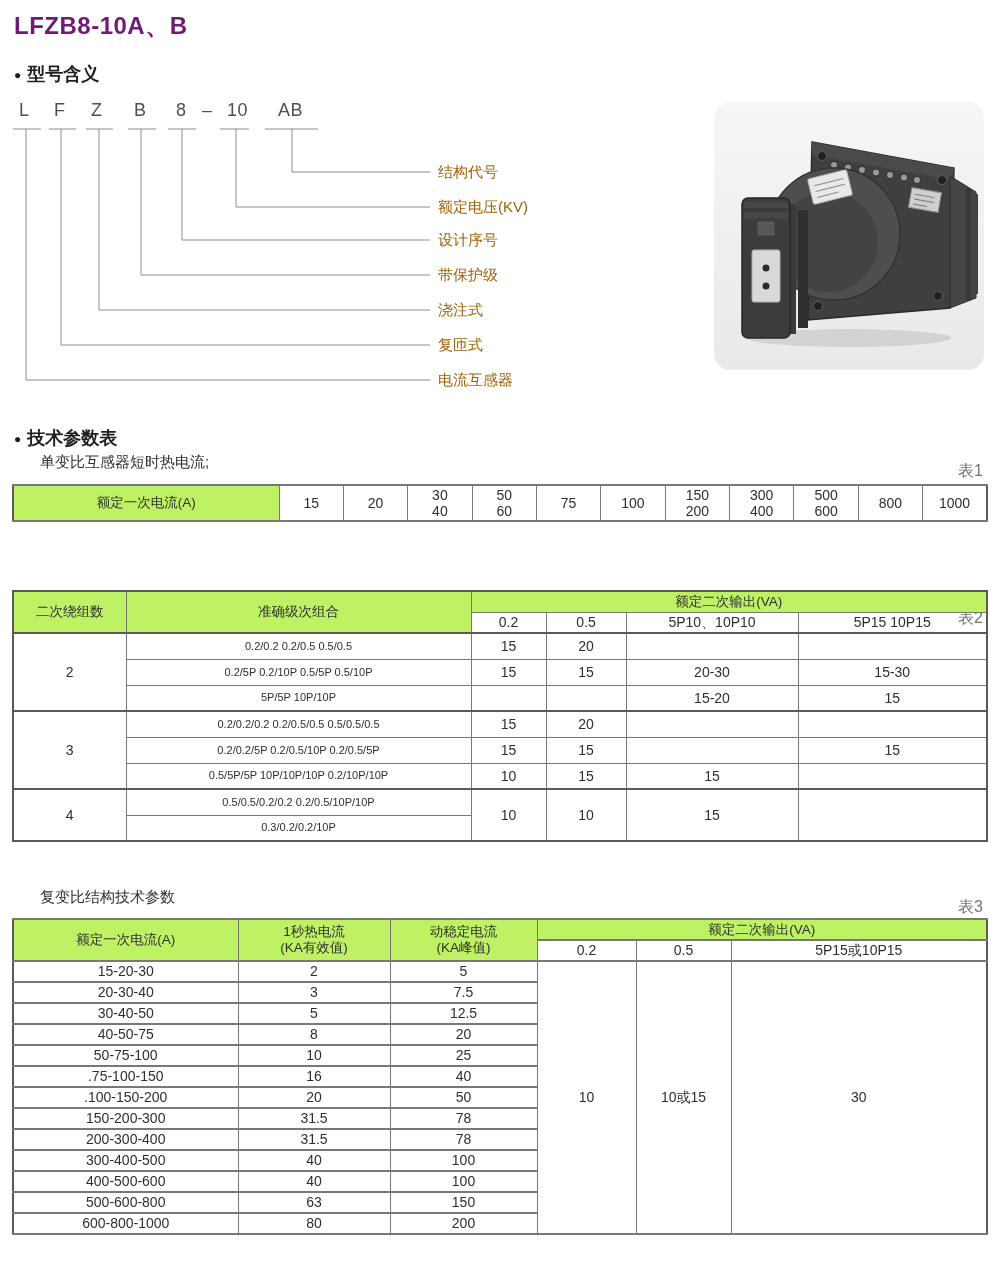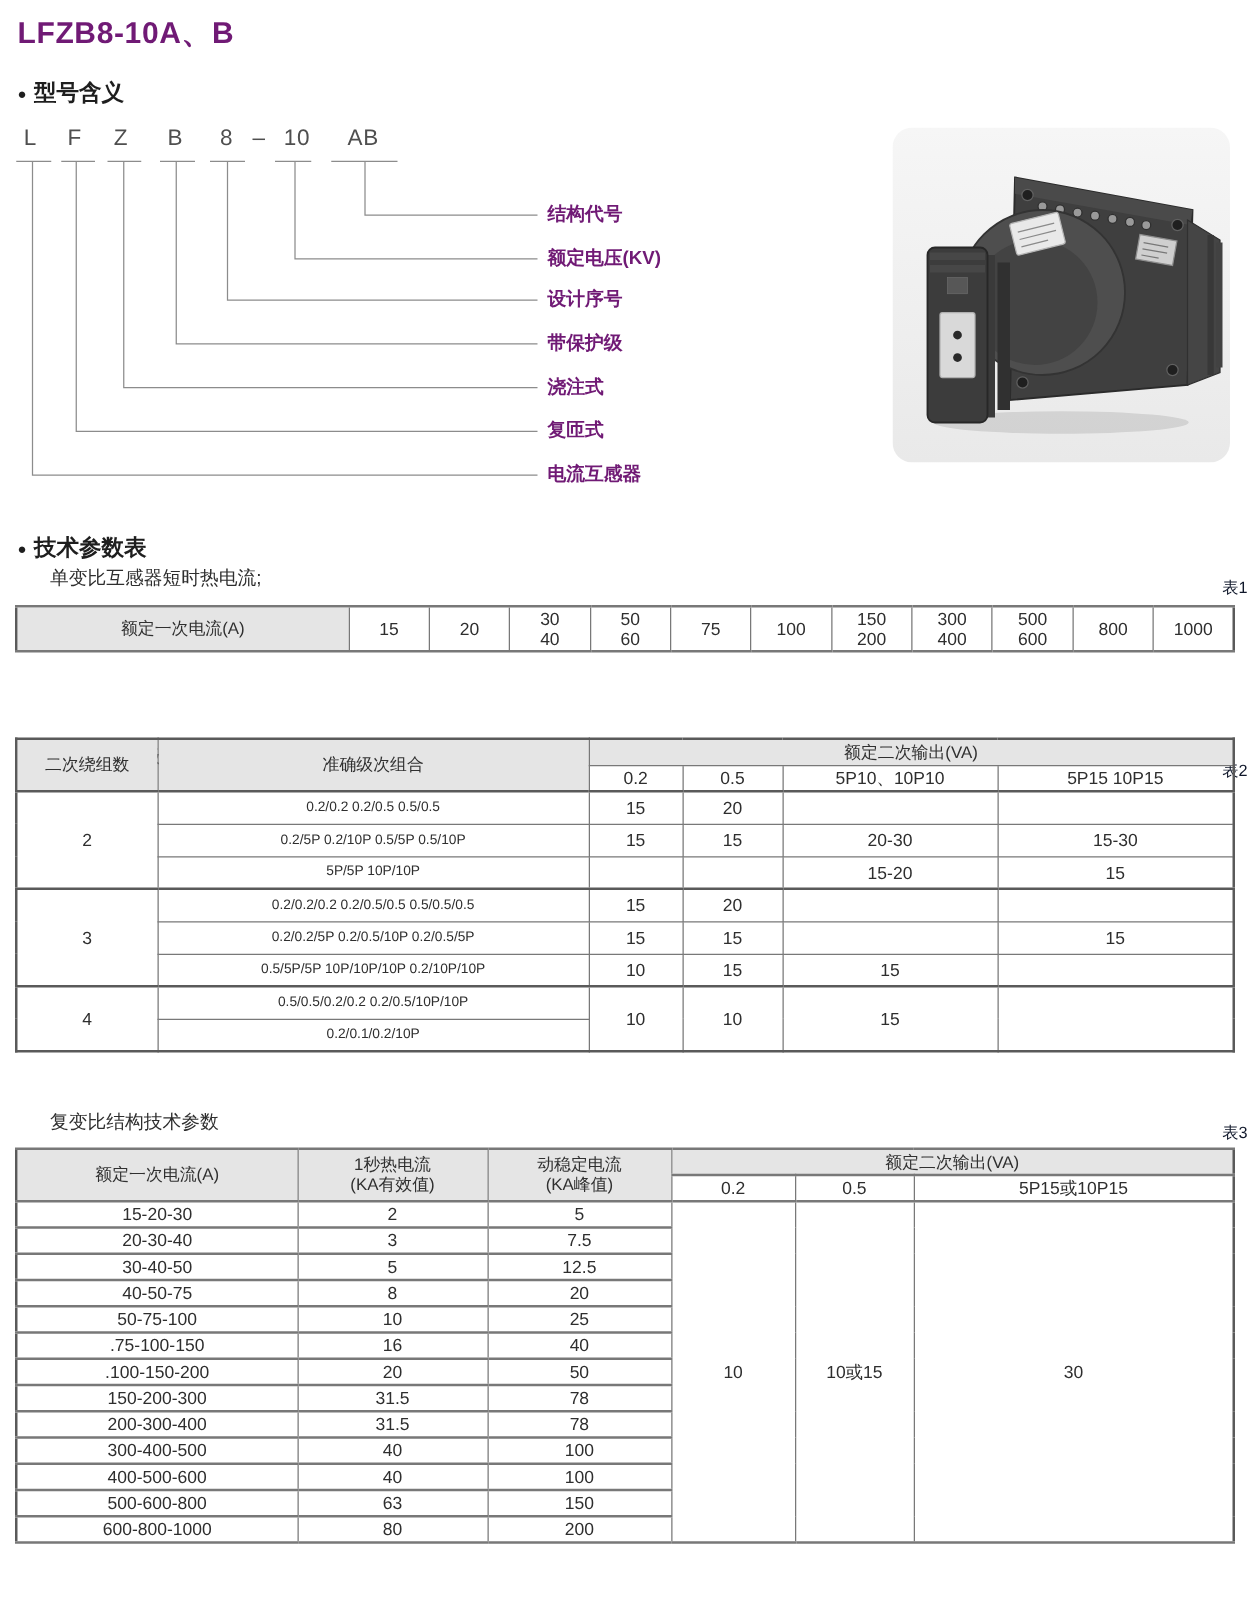--- a/index.html
+++ b/index.html
@@ -9,33 +9,33 @@
   .title{position:absolute;left:14px;top:10px;margin:0;font-size:24px;font-weight:700;color:#701a75;letter-spacing:.5px;}
 
   .sec{position:absolute;left:14px;display:flex;align-items:center;gap:6px;font-weight:700;font-size:18px;color:#1e1e1e;}
   .sec .bullet{font-size:12px;line-height:1;transform:translateY(1px);}
   #sec1{top:62px;}
   #sec2{top:426px;}
 
   .diagram{position:absolute;left:0;top:96px;width:1000px;height:312px;}
   .diagram svg{position:absolute;left:0;top:0;}
   .code{position:absolute;top:4px;font-size:18px;color:#4f4f4f;letter-spacing:.5px;}
-  .dlabel{position:absolute;left:438px;font-size:15px;color:#701a75;line-height:20px;font-weight:bold;}
+  .dlabel{position:absolute;left:438px;font-size:15px;color:#a16207;line-height:20px;}
 
   .photo{position:absolute;left:714px;top:102px;width:270px;height:268px;}
 
   .cap{position:absolute;left:14px;font-size:15px;color:#2e2e2e;margin-left:26px;}
-  .tag{position:absolute;right:2px;font-size:13px;color:#0f172a;}
+  .tag{position:absolute;right:17px;font-size:16px;color:#737373;}
   #cap1{top:453px;} #tag1{top:461px;}
   #cap2{top:596px;} #tag2{top:608px;}
   #cap3{top:888px;} #tag3{top:897px;text-align:center;}
 
   table{position:absolute;left:12px;width:976px;border-collapse:collapse;table-layout:fixed;font-size:14px;color:#2e2e2e;border:2px solid #5a5a5a;}
   td{border:1px solid #787878;text-align:center;vertical-align:middle;padding:1px 3px;line-height:1.15;overflow:hidden;}
-  .hd{background:#e5e5e5;font-size:13.5px;color:#303030;}
+  .hd{background:#bef264;font-size:13.5px;color:#303030;}
   .pre{white-space:pre-line;}
   .combo{font-size:11px;}
 
   #t1{top:484px;}
   #t1 td{border-top-width:2px;border-bottom-width:2px;}
   #t1 tr.r1{height:34px;}
   #t1 tr.r2,#t1 tr.r3{height:25px;}
   #t1 col.c0{width:266px;}
 
   #t2{top:590px;}
@@ -263,21 +263,21 @@
       </tr>
       <tr class="brow gs">
         <td rowspan="2">4</td>
         <td class="combo">0.5/0.5/0.2/0.2 0.2/0.5/10P/10P</td>
         <td rowspan="2">10</td>
         <td rowspan="2">10</td>
         <td rowspan="2">15</td>
         <td rowspan="2"></td>
       </tr>
       <tr class="brow">
-        <td class="combo">0.2/0.1/0.2/10P</td>
+        <td class="combo">0.3/0.2/0.2/10P</td>
       </tr>
     </tbody>
   </table>
 
   <div class="cap" id="cap3">复变比结构技术参数</div>
   <div class="tag" id="tag3">表3</div>
 
   <table id="t3">
     <colgroup>
         <col class="c0">

